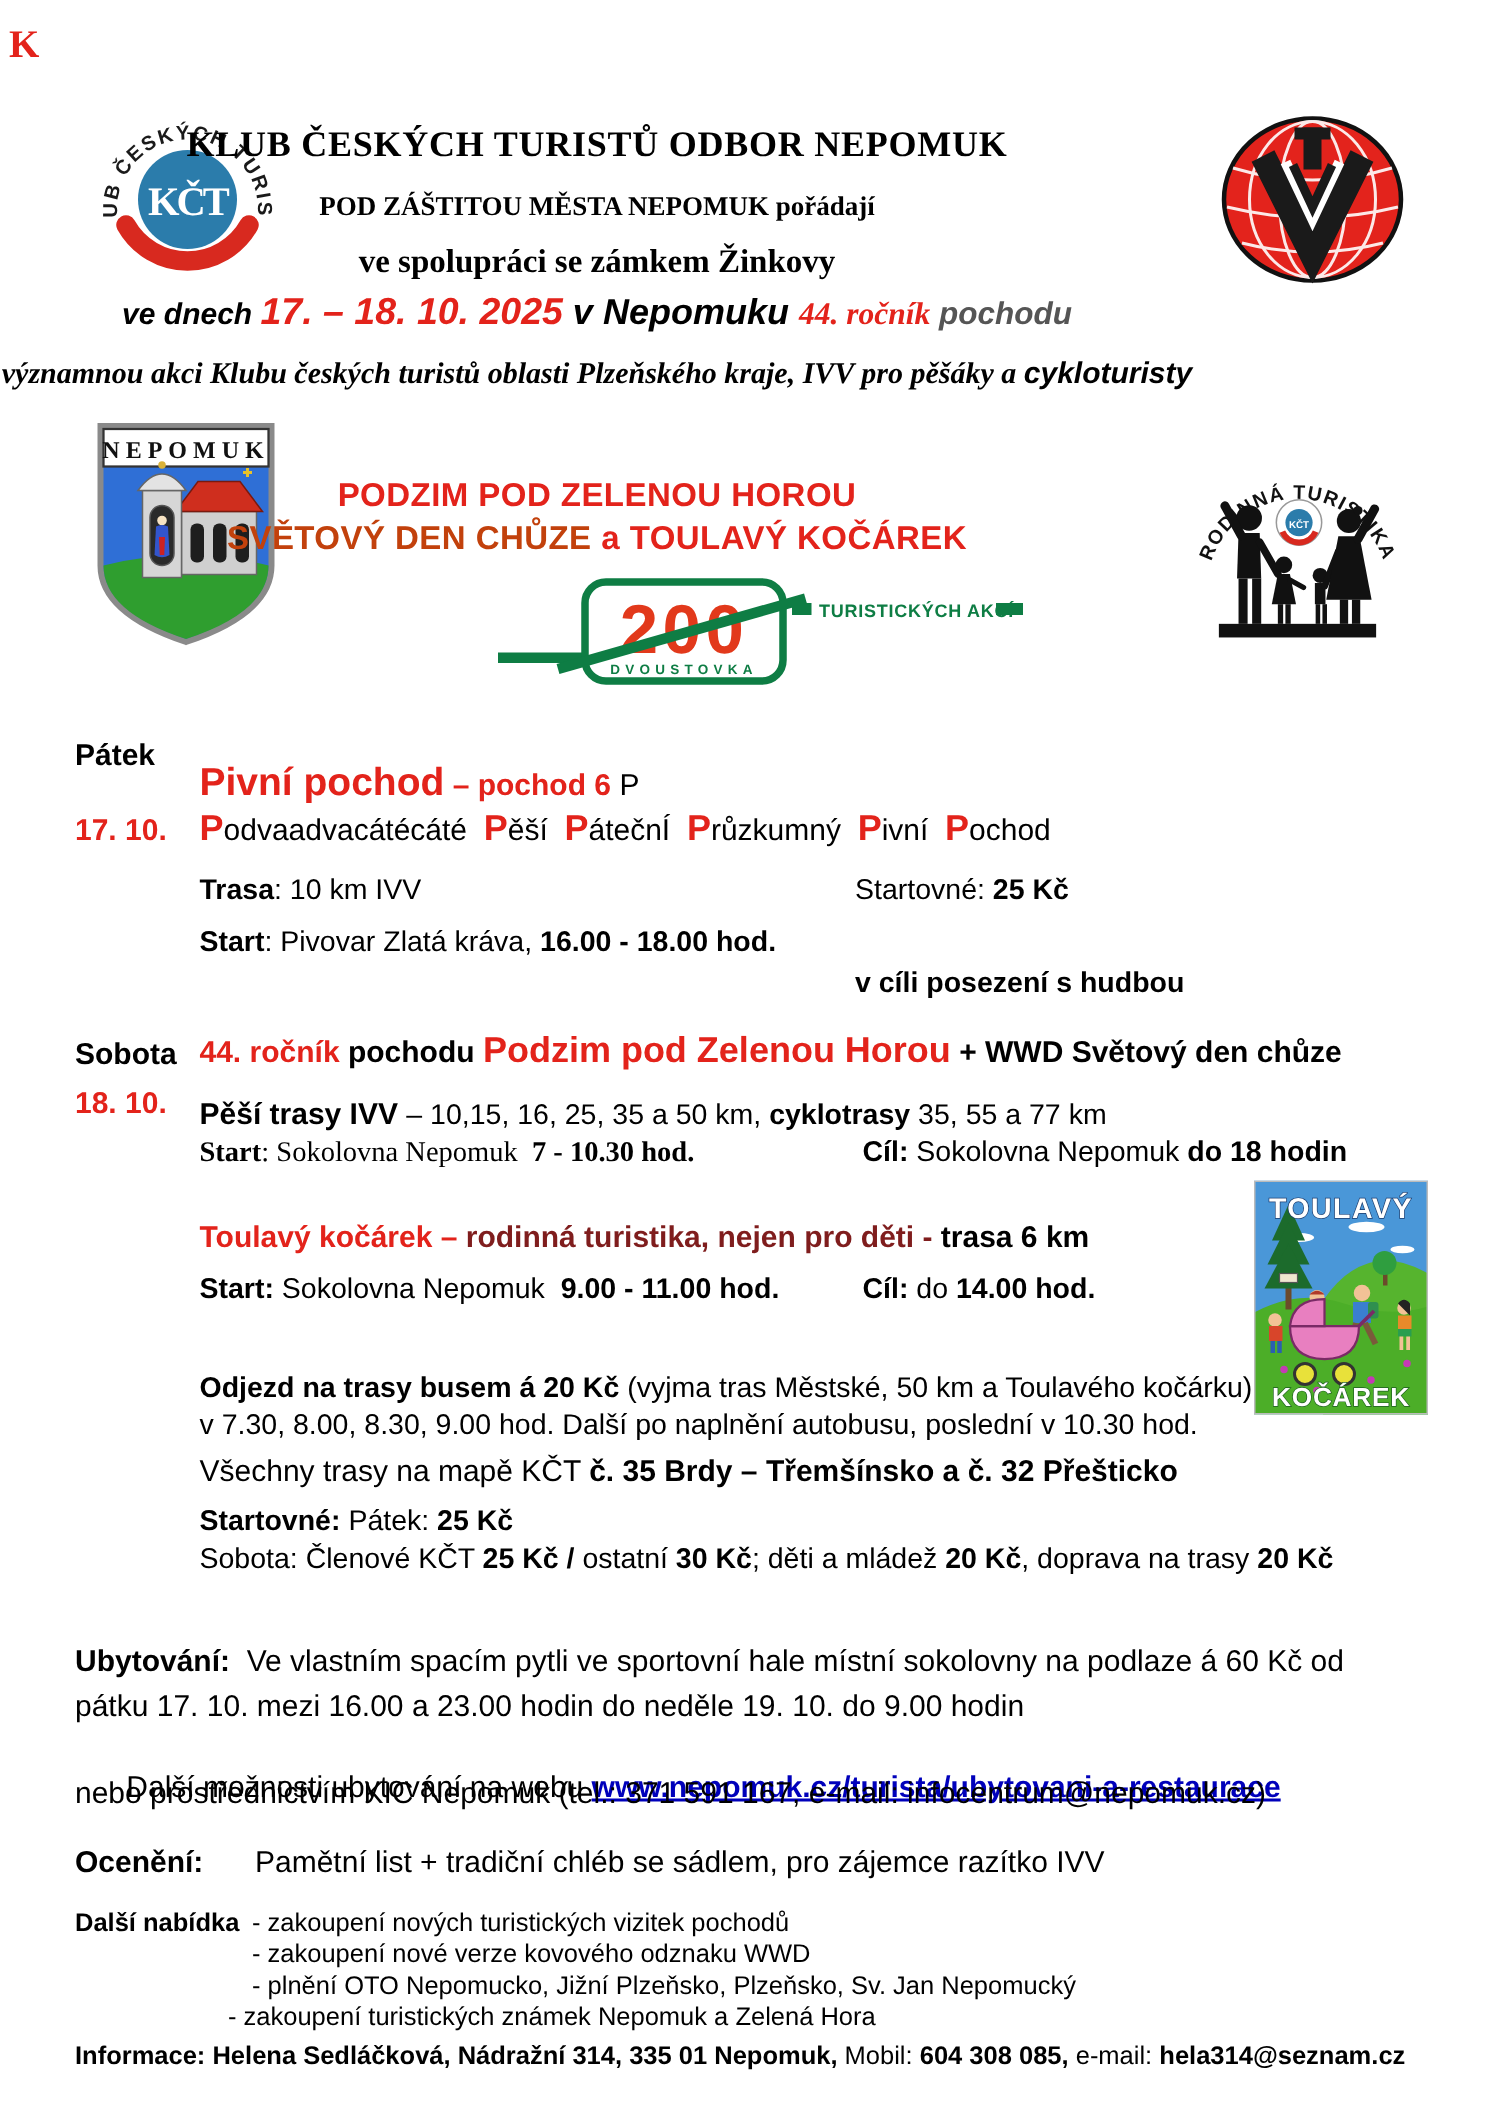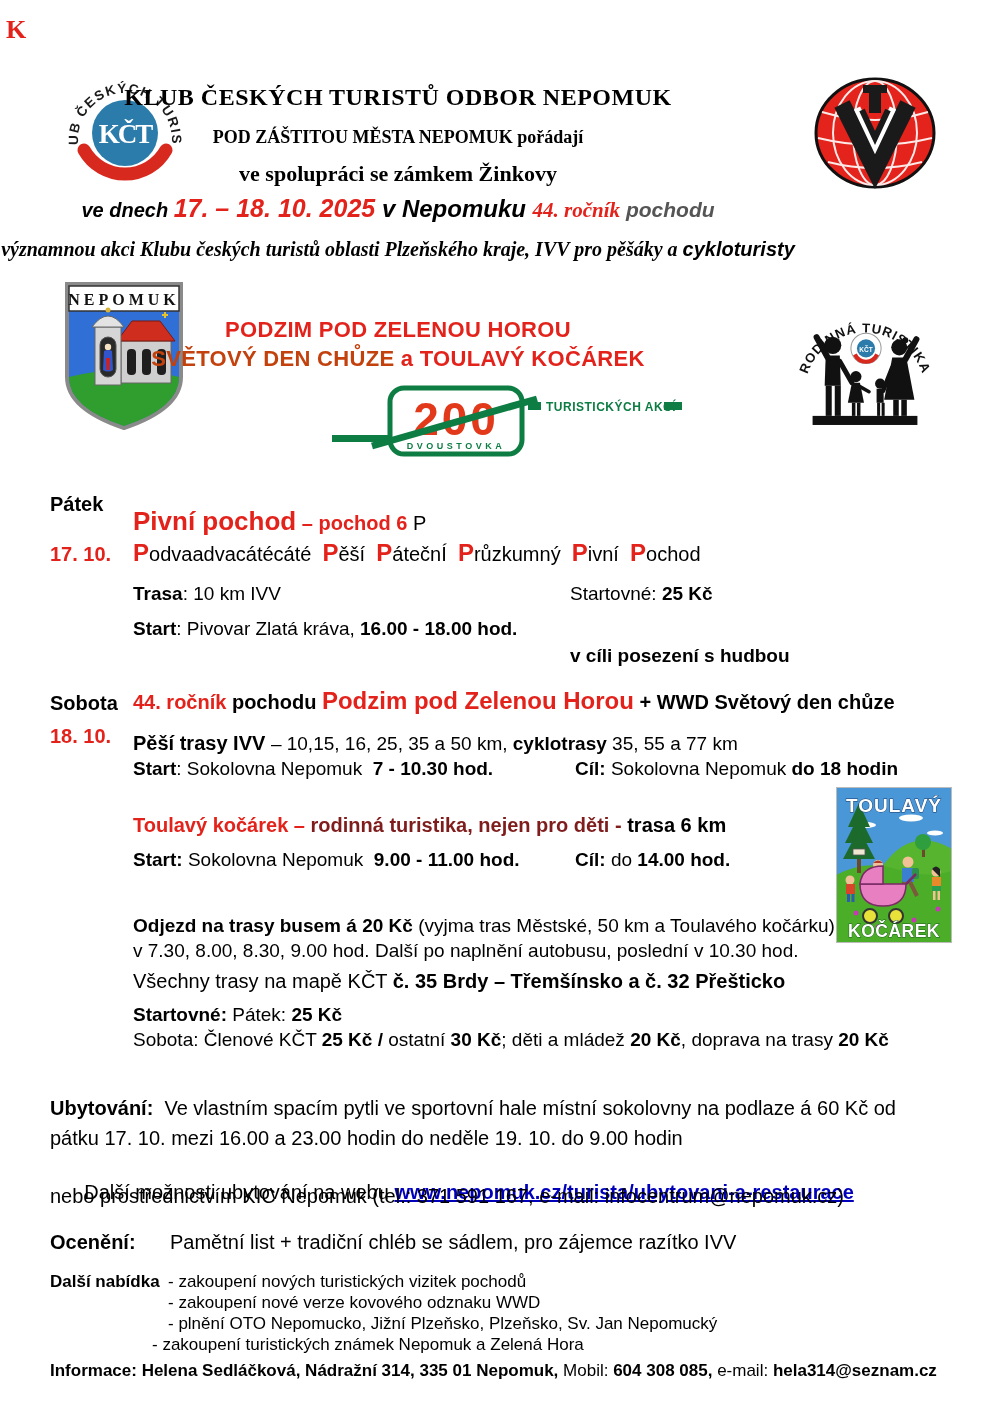--- a/index.html
+++ b/index.html
@@ -163,21 +163,21 @@
   <div class="line f20" style="left:133px;top:538px;"><span class="b red f24">P</span><span>odvaadvacátécáté  </span><span class="b red f24">P</span><span>ěší  </span><span class="b red f24">P</span><span>átečnÍ  </span><span class="b red f24">P</span><span>růzkumný  </span><span class="b red f24">P</span><span>ivní  </span><span class="b red f24">P</span><span>ochod</span></div>
   <div class="line" style="left:133px;top:582px;"><span class="b">Trasa</span><span>: 10 km IVV</span></div>
   <div class="line" style="left:570px;top:582px;"><span>Startovné: </span><span class="b">25 Kč</span></div>
   <div class="line" style="left:133px;top:617px;"><span class="b">Start</span><span>: Pivovar Zlatá kráva, </span><span class="b">16.00 - 18.00 hod.</span></div>
   <div class="line b" style="left:570px;top:644px;">v cíli posezení s hudbou</div>
 
   <div class="line b f20" style="left:50px;top:691px;">Sobota</div>
   <div class="line f20" style="left:133px;top:686px;"><span class="b red">44. ročník </span><span class="b">pochodu </span><span class="b red f24">Podzim pod Zelenou Horou</span><span class="b"> + WWD Světový den chůze</span></div>
   <div class="line b red f20" style="left:50px;top:724px;">18. 10.</div>
   <div class="line" style="left:133px;top:691px;margin-top:40px;"><span class="b f20">Pěší trasy IVV </span><span>– 10,15, 16, 25, 35 a 50 km, </span><span class="b">cyklotrasy </span><span>35, 55 a 77 km</span></div>
-  <div class="line" style="left:133px;top:757px;"><span class="b">Start</span><span>: Sokolovna Nepomuk  </span><span class="b">7 - 10.30 hod.</span></div>
+  <div class="line" style="left:133px;top:757px;font-family:Liberation Serif, serif;"><span class="b">Start</span><span>: Sokolovna Nepomuk  </span><span class="b">7 - 10.30 hod.</span></div>
   <div class="line" style="left:575px;top:757px;"><span class="b">Cíl:</span><span> Sokolovna Nepomuk </span><span class="b">do 18 hodin</span></div>
 
   <div class="line f20" style="left:133px;top:813px;"><span class="b red">Toulavý kočárek – </span><span class="b gray">rodinná turistika, nejen pro děti - </span><span class="b">trasa 6 km</span></div>
   <div class="line" style="left:133px;top:848px;"><span class="b">Start:</span><span> Sokolovna Nepomuk  </span><span class="b">9.00 - 11.00 hod.</span></div>
   <div class="line" style="left:575px;top:848px;"><span class="b">Cíl:</span><span> do </span><span class="b">14.00 hod.</span></div>
 
   <div class="logo" style="left:836px;top:787px;width:116px;height:156px;">
     <svg width="116" height="156" viewBox="0 0 116 156">
       <rect width="116" height="156" fill="#4a97d8"></rect>
       <g fill="#ffffff">

